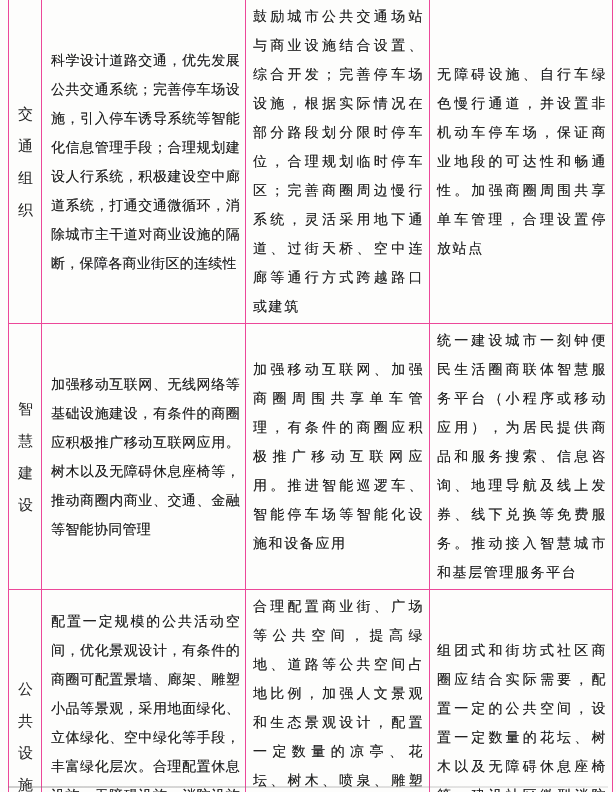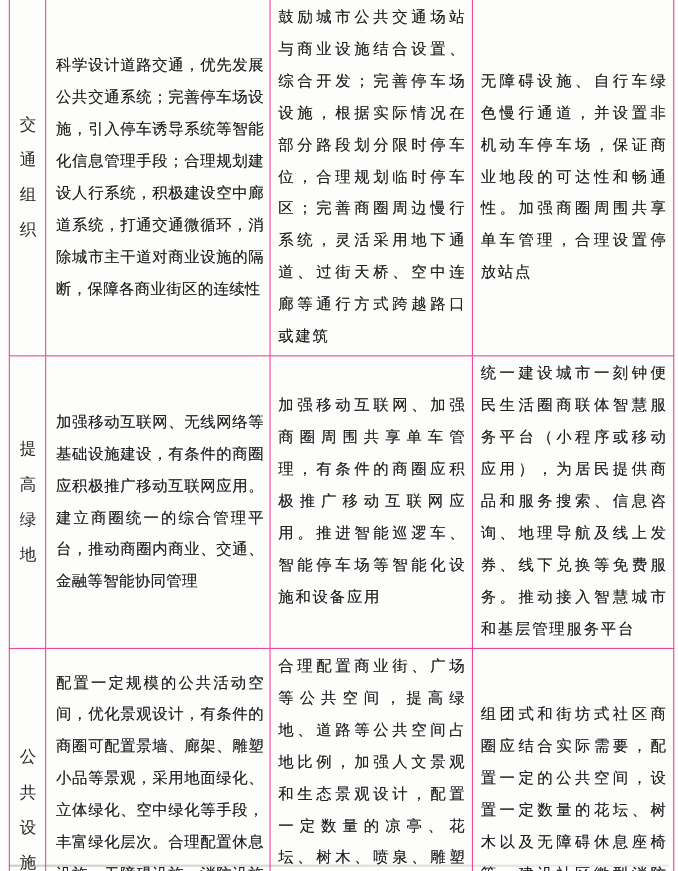--- a/index.html
+++ b/index.html
@@ -98,24 +98,24 @@
         </td>
         <td class="col-b">
           <div class="cell-text">鼓励城市公共交通场站与商业设施结合设置、综合开发；完善停车场设施，根据实际情况在部分路段划分限时停车位，合理规划临时停车区；完善商圈周边慢行系统，灵活采用地下通道、过街天桥、空中连廊等通行方式跨越路口或建筑</div>
         </td>
         <td class="col-c">
           <div class="cell-text">无障碍设施、自行车绿色慢行通道，并设置非机动车停车场，保证商业地段的可达性和畅通性。加强商圈周围共享单车管理，合理设置停放站点</div>
         </td>
       </tr>
       <tr class="row-2">
         <td class="col-label">
-          <div class="vlabel">提高绿地</div>
+          <div class="vlabel">智慧建设</div>
         </td>
         <td class="col-a">
-          <div class="cell-text">加强移动互联网、无线网络等基础设施建设，有条件的商圈应积极推广移动互联网应用。建立商圈统一的综合管理平台，推动商圈内商业、交通、金融等智能协同管理</div>
+          <div class="cell-text">加强移动互联网、无线网络等基础设施建设，有条件的商圈应积极推广移动互联网应用。树木以及无障碍休息座椅等，推动商圈内商业、交通、金融等智能协同管理</div>
         </td>
         <td class="col-b">
           <div class="cell-text">加强移动互联网、加强商圈周围共享单车管理，有条件的商圈应积极推广移动互联网应用。推进智能巡逻车、智能停车场等智能化设施和设备应用</div>
         </td>
         <td class="col-c">
           <div class="cell-text">统一建设城市一刻钟便民生活圈商联体智慧服务平台（小程序或移动应用），为居民提供商品和服务搜索、信息咨询、地理导航及线上发券、线下兑换等免费服务。推动接入智慧城市和基层管理服务平台</div>
         </td>
       </tr>
       <tr class="row-3">
         <td class="col-label">

